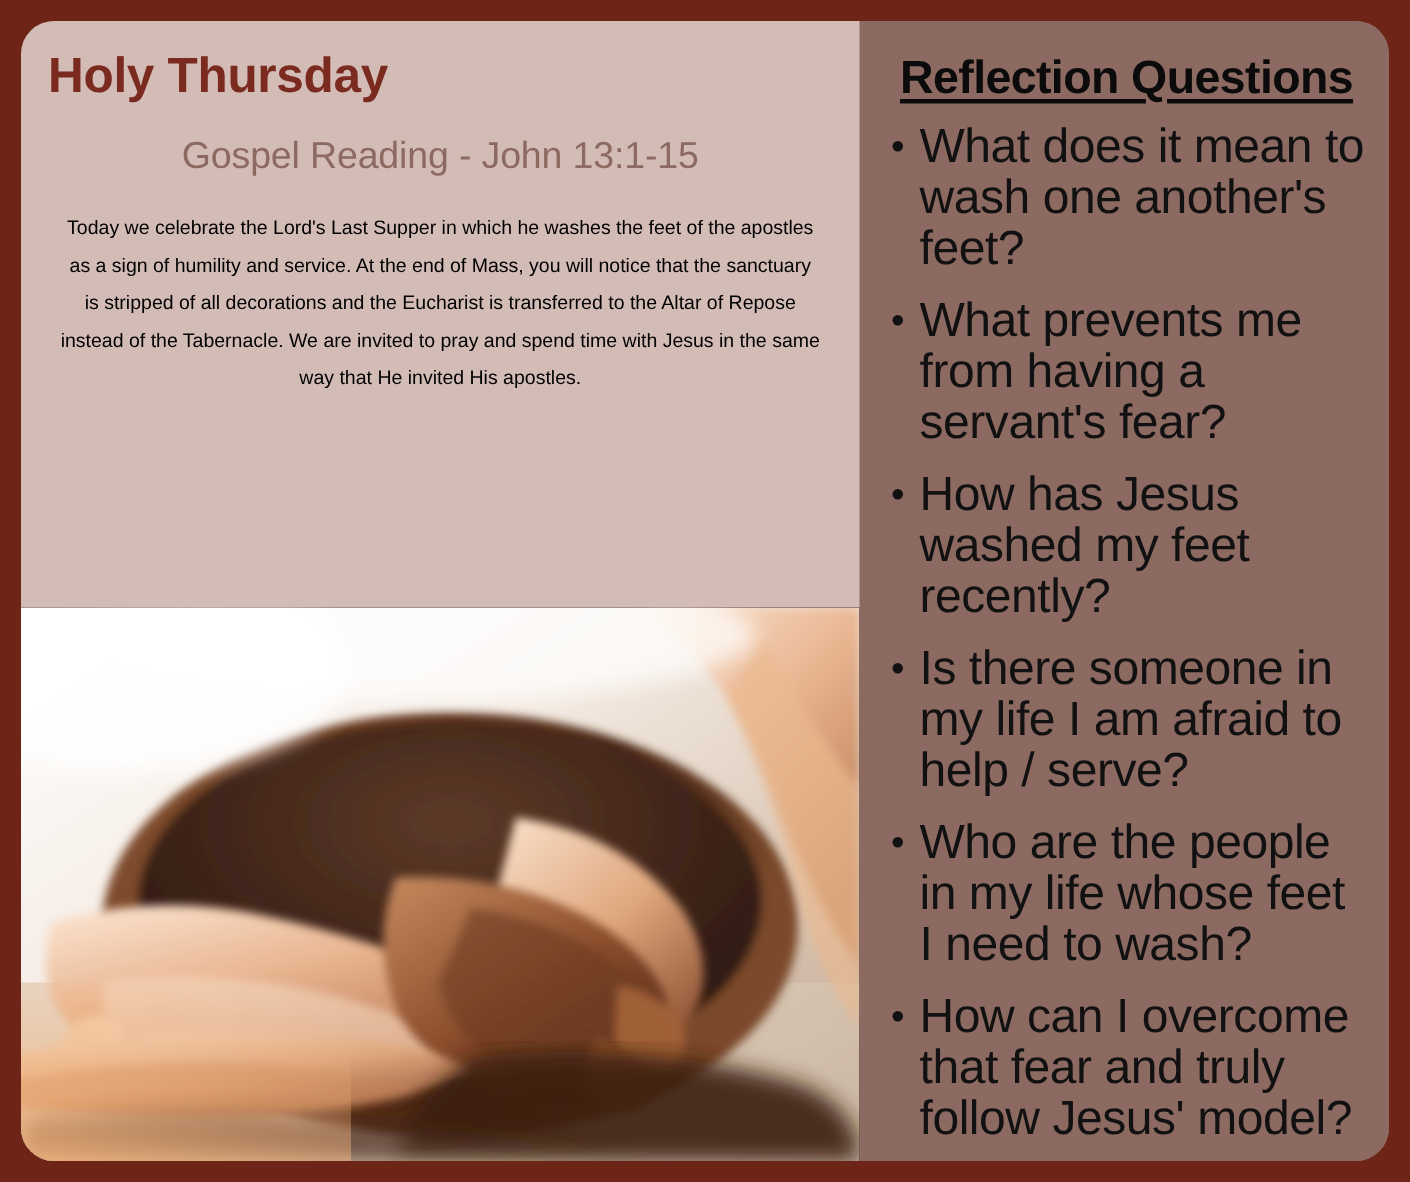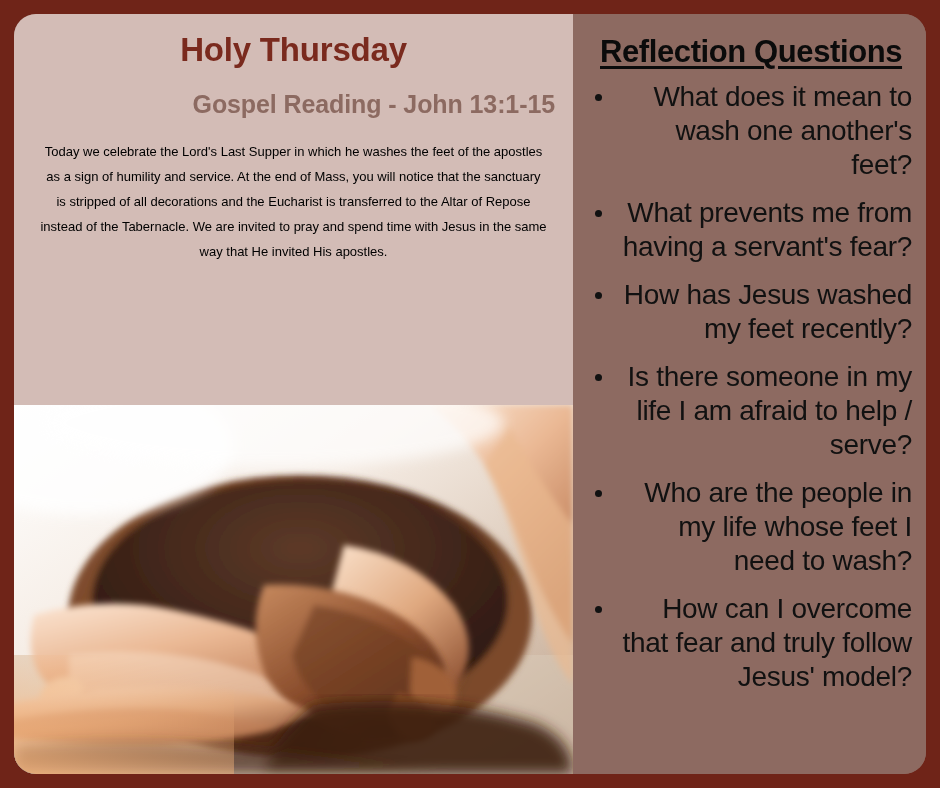--- a/index.html
+++ b/index.html
@@ -45,32 +45,32 @@
     display: flex;
     flex-direction: column;
   }
 
   #left-text {
     padding: 14px 18px 0 18px;
     box-sizing: border-box;
   }
 
   .title-line {
-    text-align: center;
+    text-align: left;
     color: #7A2A1E;
     font-weight: bold;
     letter-spacing: -0.2px;
   }
   #title-1 { font-size: 33px; line-height: 44px; }
   #title-2 { font-size: 33px; line-height: 44px; margin-top: 2px; }
 
   #subtitle {
-    text-align: right;
+    text-align: center;
     color: #8C6A61;
-    font-weight: bold;
+    font-weight: normal;
     font-size: 25px;
     line-height: 36px;
     margin-top: 14px;
     letter-spacing: -0.1px;
   }
 
   #body-text {
     text-align: center;
     color: #000000;
     font-size: 13px;
@@ -115,25 +115,24 @@
 
   #rq-list {
     list-style: none;
     margin: 8px 0 0 0;
     padding: 0;
   }
   #rq-list li {
     position: relative;
     padding-left: 30px;
     color: #111111;
-    font-size: 28px;
+    font-size: 32px;
     line-height: 34px;
     margin-bottom: 14px;
     letter-spacing: -0.3px;
-    text-align: right;
   }
   #rq-list li::before {
     content: "";
     position: absolute;
     left: 12px;
     top: 14px;
     width: 7px;
     height: 7px;
     background: #111111;
     border-radius: 50%;

